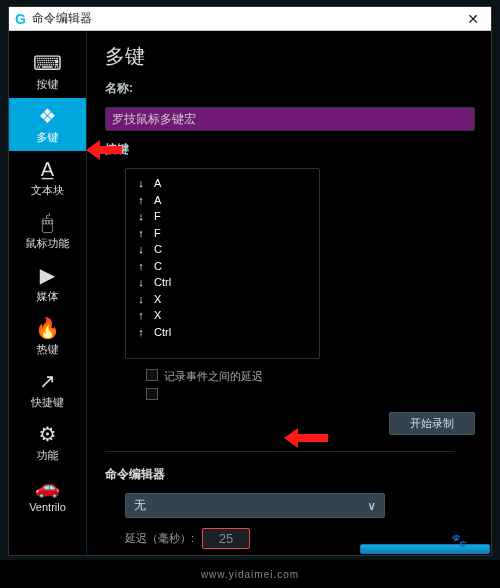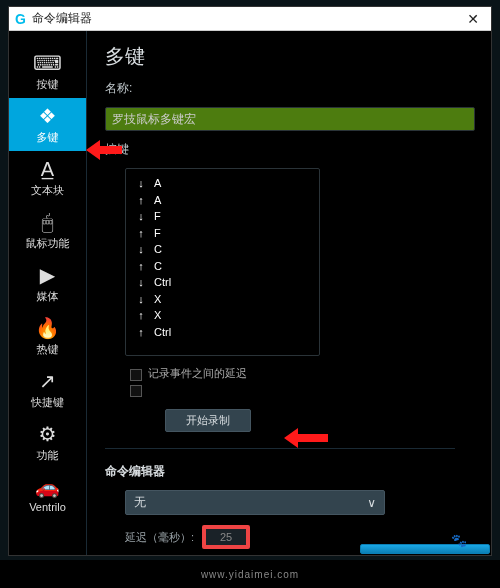--- a/index.html
+++ b/index.html
@@ -45,24 +45,24 @@
     color: #ddd;
   }
   .side-item.active {
     background: #00a6de;
     color: #fff;
   }
   .side-item .icon { font-size: 20px; line-height: 1; margin-bottom: 4px; }
   .side-item .lbl { font-size: 11px; }
   .content { flex: 1; padding: 12px 16px 6px 18px; display: flex; flex-direction: column; gap: 10px; color: #bfc7cb; }
   .heading { font-size: 20px; color: #d8dde0; font-weight: normal; }
-  .field-label { font-size: 12px; color: #bfc7cb; }
+  .field-label { font-size: 12px; color: #bfc7cb; font-weight: bold; }
   .text-input {
     width: 100%;
-    background: #4d7c0f;
+    background: #701a75;
     border: 1px solid #2a3338;
     padding: 4px 6px;
     color: #ccc;
     font-size: 12px;
     border-radius: 2px;
   }
   .keys-panel {
     margin-left: 20px;
     width: 195px;
     height: 200px;
@@ -74,35 +74,35 @@
   }
   .key-row {
     display: flex;
     align-items: center;
     gap: 8px;
     color: #fff;
     font-size: 11px;
     line-height: 1.5;
   }
   .key-row .arr { font-size: 11px; width: 10px; text-align: center; }
-  .opt-row { display: flex; align-items: flex-end; gap: 6px; font-size: 11px; color: #aaa; margin-left: 4px; padding-left: 21px; }
+  .opt-row { display: flex; align-items: flex-start; gap: 6px; font-size: 11px; color: #aaa; margin-left: 20px; padding-left: 21px; }
   .opt-row input[type=checkbox] {
     width: 12px; height: 12px; appearance: none; border: 1px solid #555; background: #111;
   }
   .btn {
     display: inline-block;
     background: #33444e;
     border: 1px solid #445560;
     color: #d8dde0;
     font-size: 11px;
     padding: 3px 20px;
     border-radius: 2px;
     cursor: pointer;
   }
-  .btn-row { text-align: left; margin-left: 60px; margin-top: 2px; }
+  .btn-row { text-align: right; margin-left: 60px; margin-top: 2px; }
   .divider {
     border: none;
     border-top: 1px solid #1a2a35;
     margin: 6px 0 4px;
     width: 350px;
   }
   .section-title { font-size: 12px; font-weight: bold; color: #d8dde0; }
   .select {
     width: 260px;
     background: #33444e;
@@ -115,23 +115,23 @@
     align-items: center;
     border-radius: 2px;
     margin-left: 20px;
     cursor: pointer;
   }
   .select .chev { font-size: 12px; }
   .delay-row { display: flex; align-items: center; gap: 8px; font-size: 11px; margin-left: 20px; color: #9aa3a8; }
   .delay-input {
     width: 48px;
     background: #1a2228;
-    border: 4px solid #ef4444;
+    border: 1px solid #ef4444;
     color: #888;
-    font-size: 11px;
+    font-size: 13px;
     text-align: center;
     padding: 2px 4px;
     border-radius: 2px;
   }
   .bottom-btn {
     position: absolute;
     right: 1px;
     bottom: 1px;
     width: 130px;
     height: 10px;

